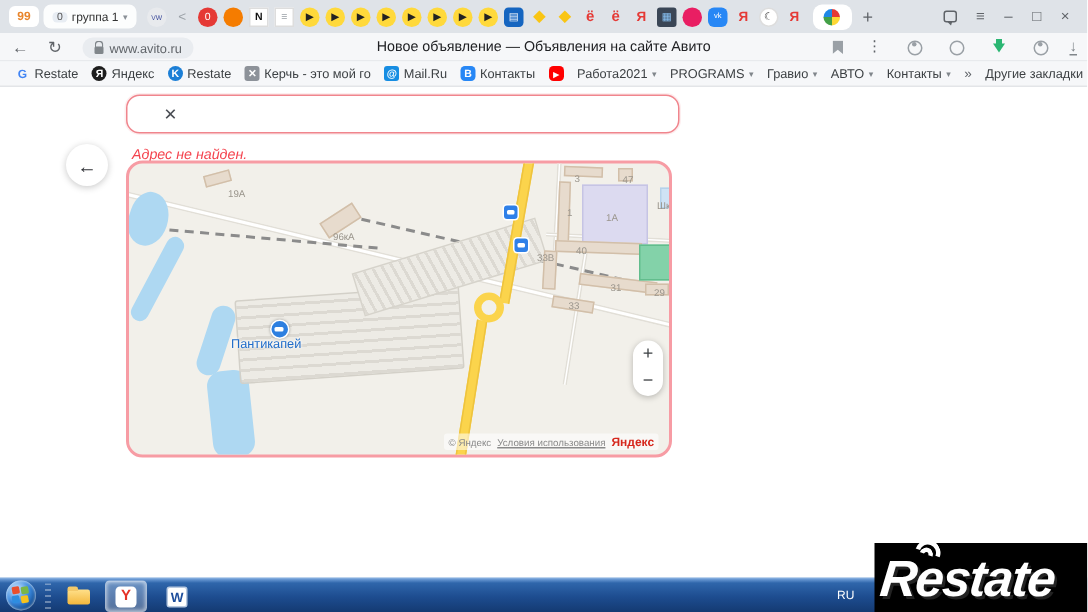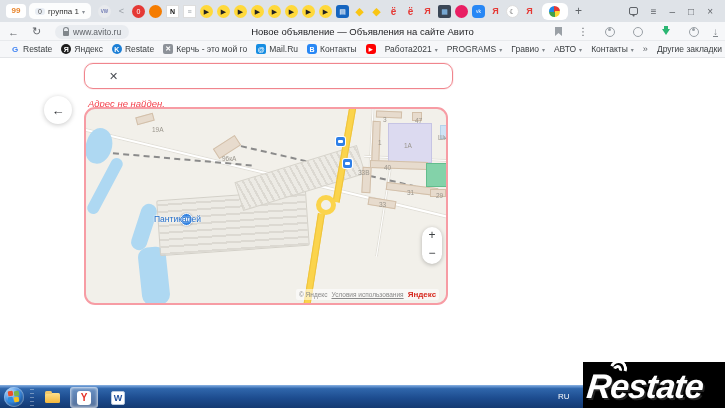--- a/index.html
+++ b/index.html
@@ -295,21 +295,21 @@
           <span class="ml num" style="left: 297px; top: 7px;">3</span>
           <span class="ml num" style="left: 329px; top: 8px;">47</span>
           <span class="ml num" style="left: 292px; top: 30px;">1</span>
           <span class="ml num" style="left: 318px; top: 33px;">1А</span>
           <span class="ml num" style="left: 352px; top: 25px;">Шк</span>
           <span class="ml num" style="left: 272px; top: 60px;">33В</span>
           <span class="ml num" style="left: 298px; top: 55px;">40</span>
           <span class="ml num" style="left: 321px; top: 80px;">31</span>
           <span class="ml num" style="left: 350px; top: 83px;">29</span>
           <span class="ml num" style="left: 293px; top: 92px;">33</span>
-          <span class="ml place" style="left: 68px; top: 105px; text-align: center;">Пантикапей</span>
+          <span class="ml place" style="left: 68px; top: 115px; text-align: center;">Пантикапей</span>
         </div>
 
       <div class="zoom-ctl">
         <span>+</span>
         <span>−</span>
       </div>
 
       <div class="map-attr">
         <span>© Яндекс</span>
         <span class="terms">Условия использования</span>

